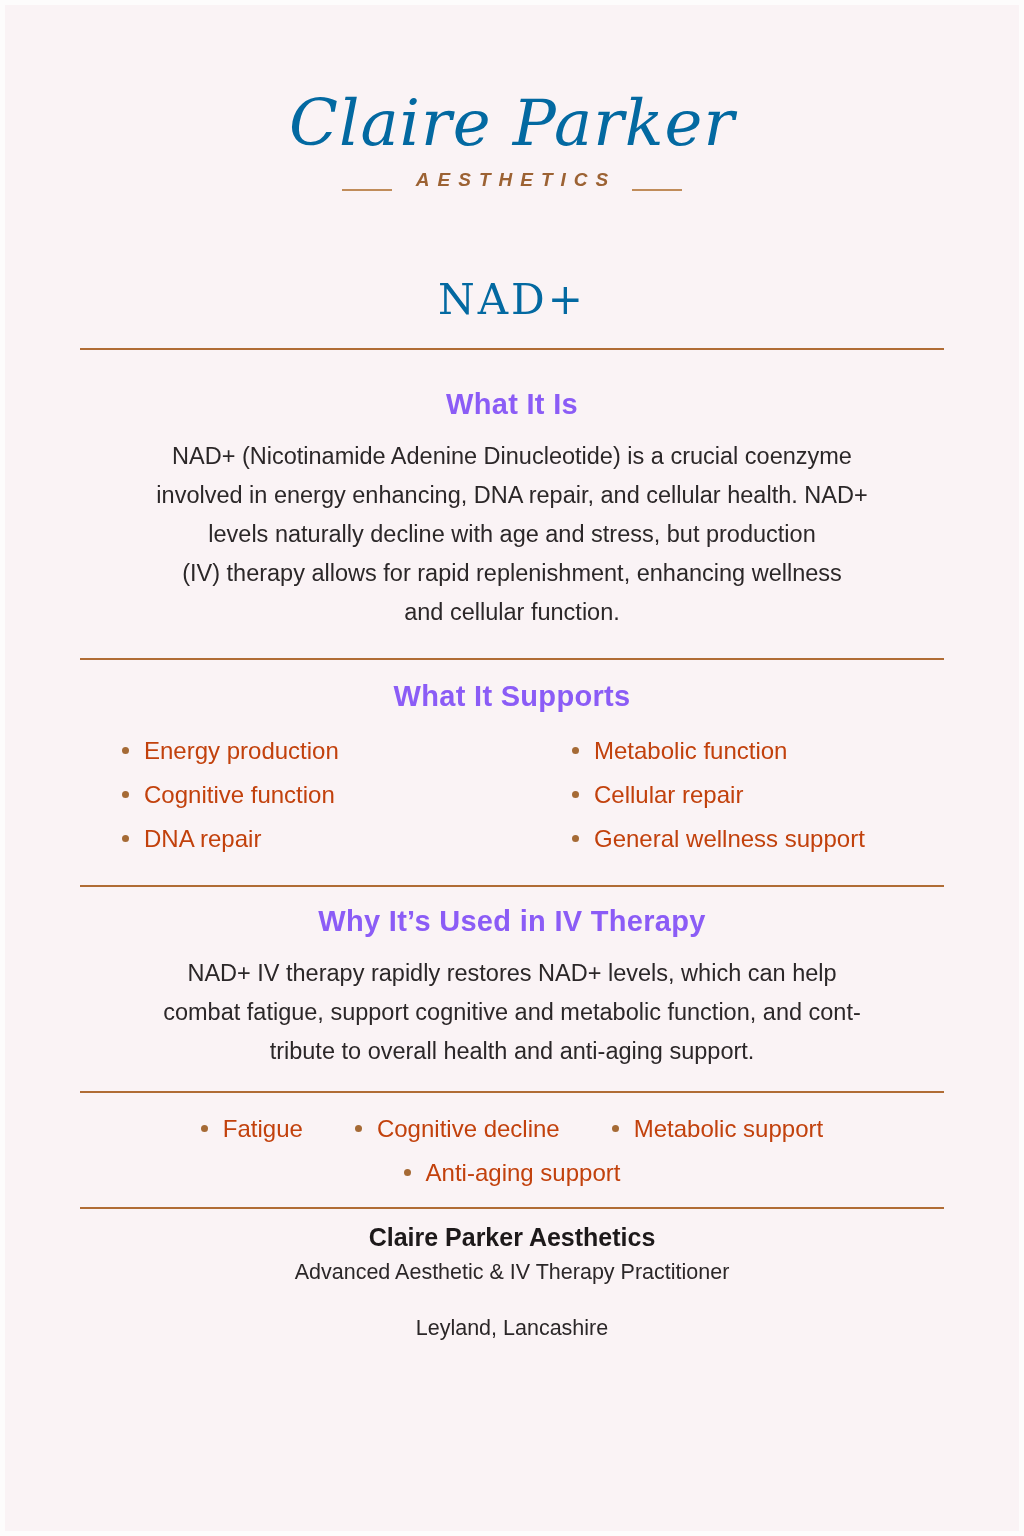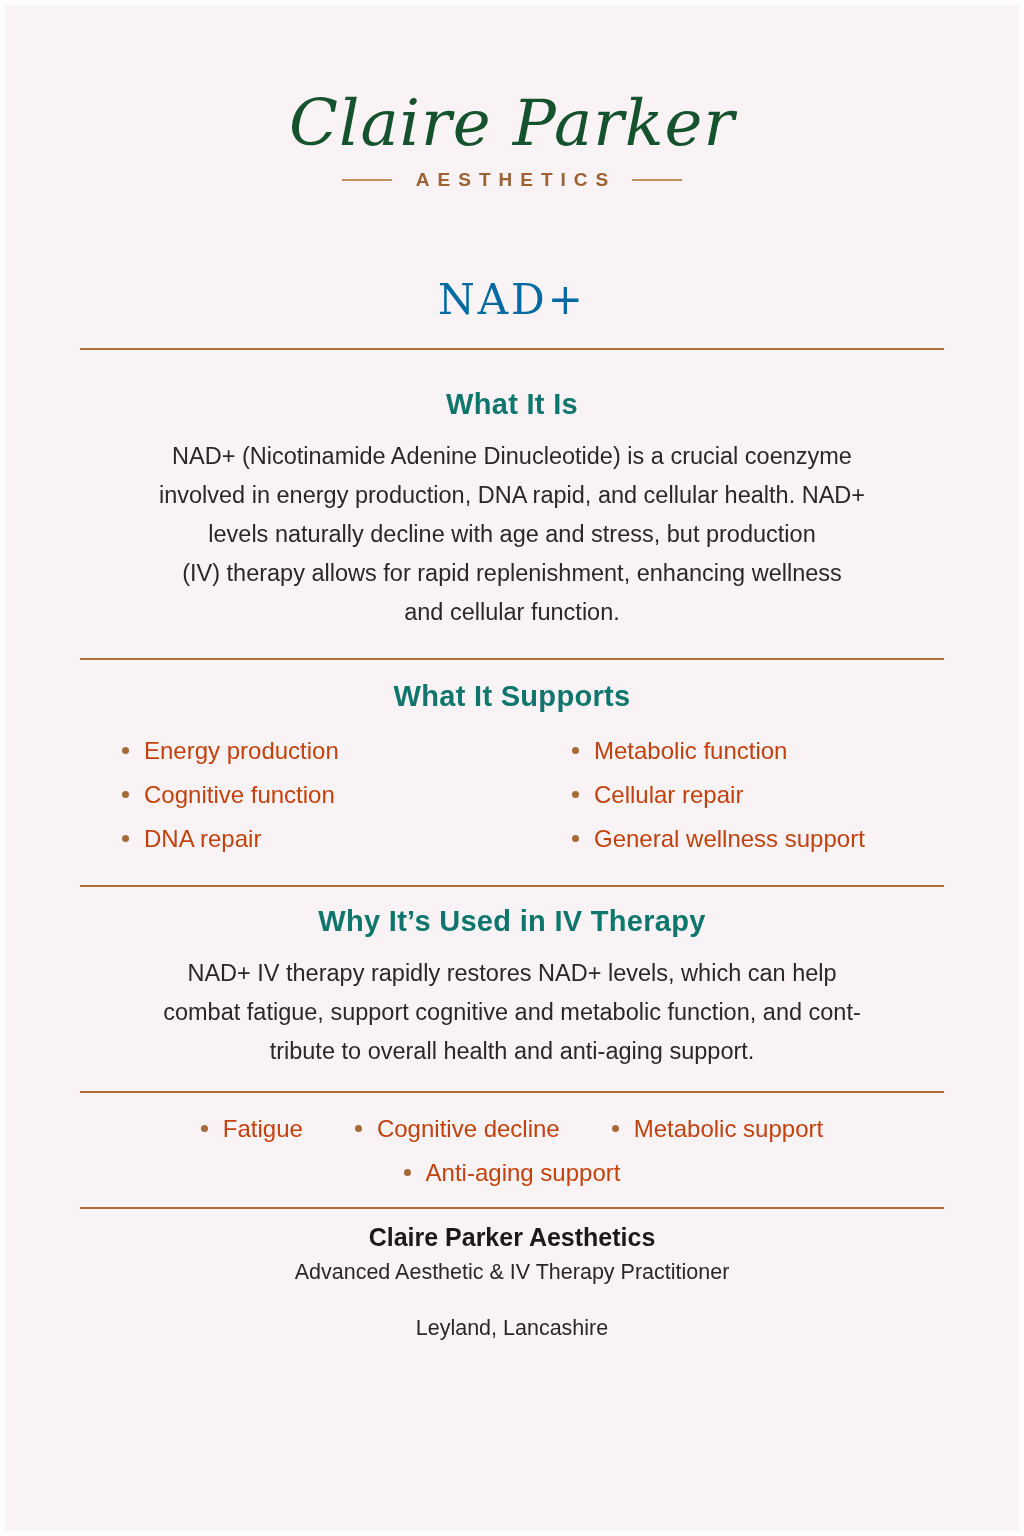--- a/index.html
+++ b/index.html
@@ -7,23 +7,23 @@
   .page {
     width:1024px; height:1536px; margin:0 auto; overflow:hidden;
     background:#faf3f5; border:5px solid #fdfcfc; color:#262223;
   }
   .content { width:864px; margin:0 auto; text-align:center; }
 
   
   .logo { margin-top:82px; }
   .logo-script {
     font-family:"DejaVu Serif", serif; font-style:italic; font-weight:500;
-    font-size:64px; line-height:1.15; color:#14532d; letter-spacing:1px;
+    font-size:64px; line-height:1.15; color:#0369a1; letter-spacing:1px;
   }
-  .logo-sub { display:flex; align-items:center; justify-content:center; gap:16px; margin-top:8px; }
+  .logo-sub { display:flex; align-items:flex-end; justify-content:center; gap:16px; margin-top:8px;font-style:italic; }
   .logo-sub .line { width:50px; height:2px; background:#c08c5a; }
   .logo-sub .sub-text {
     font-size:19px; font-weight:600; letter-spacing:8px; color:#9c6233; padding-left:8px;
   }
 
   
   .page-title {
     margin-top:84px; font-family:"DejaVu Serif", serif; font-weight:500;
     font-size:42px; letter-spacing:3px; color:#0369a1;
   }
@@ -31,21 +31,21 @@
   
   .rule { border:none; height:2px; background:#b06c35; width:864px; margin:0 auto; }
   .rule-1 { margin-top:24px; }
   .rule-2 { margin-top:26px; }
   .rule-3 { margin-top:16px; }
   .rule-4 { margin-top:20px; }
   .rule-5 { margin-top:20px; }
 
   
   .section-heading {
-    font-size:29px; font-weight:700; color:#0f766e; letter-spacing:0.3px;
+    font-size:29px; font-weight:700; color:#8b5cf6; letter-spacing:0.3px;
   }
   .h-1 { margin-top:38px; }
   .h-2 { margin-top:20px; }
   .h-3 { margin-top:18px; }
   .h-4 { margin-top:18px; }
 
   
   .para { margin-top:16px; }
   .para-line { font-size:23.5px; line-height:39px; color:#2b2728; }
 
@@ -89,21 +89,21 @@
         <span class="line"></span>
       </div>
     </div>
 
     <div class="page-title">NAD+</div>
     <hr class="rule rule-1">
 
     <div class="section-heading h-1">What It Is</div>
     <div class="para">
       <div class="para-line">NAD+ (Nicotinamide Adenine Dinucleotide) is a crucial coenzyme</div>
-      <div class="para-line">involved in energy production, DNA rapid, and cellular health. NAD+</div>
+      <div class="para-line">involved in energy enhancing, DNA repair, and cellular health. NAD+</div>
       <div class="para-line">levels naturally decline with age and stress, but production</div>
       <div class="para-line">(IV) therapy allows for rapid replenishment, enhancing wellness</div>
       <div class="para-line">and cellular function.</div>
     </div>
     <hr class="rule rule-2">
 
     <div class="section-heading h-2">What It Supports</div>
     <div class="supports-list">
       <ul class="bullet-col">
         <li class="bullet-item">

